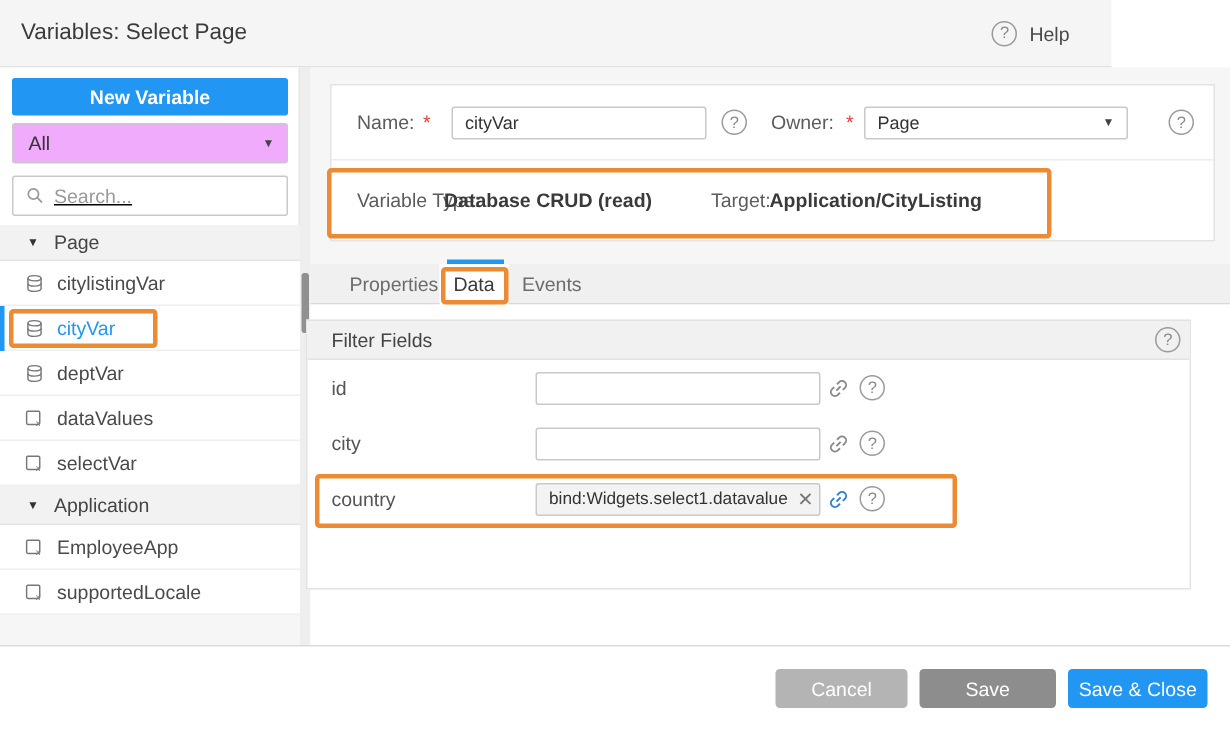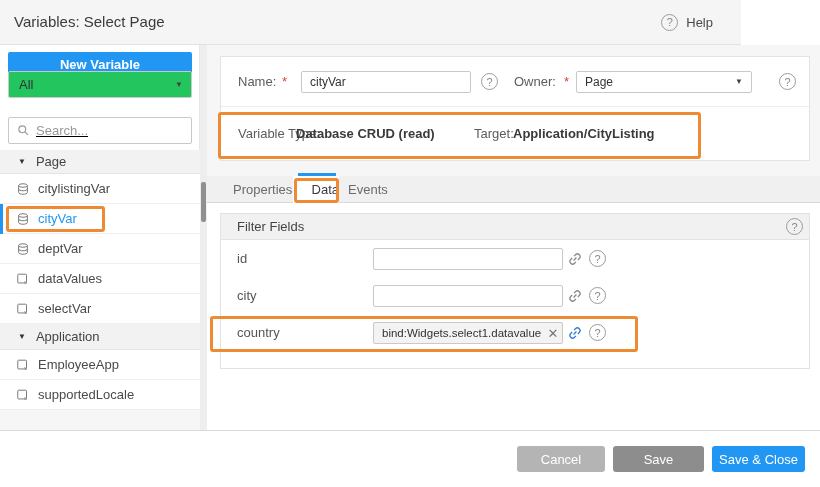--- a/index.html
+++ b/index.html
@@ -17,21 +17,21 @@
   .header{position:absolute;left:0;top:0;width:741px;height:45px;background:#f5f5f5;border-bottom:1px solid #e2e2e2;text-align:center;}
   .header .title{position:absolute;left:14px;top:0;line-height:44px;font-size:15px;color:#3b3b3b;}
   .help{position:absolute;right:28px;top:0;height:44px;display:flex;align-items:center;gap:8px;cursor:pointer;}
   .help .help-label{font-size:13px;color:#4a4a4a;}
 
   .qicon{display:inline-flex;align-items:center;justify-content:center;width:17px;height:17px;border:1px solid #9b9b9b;border-radius:50%;font-size:11px;color:#8a8a8a;background:transparent;flex:0 0 auto;}
 
   
   .sidebar{position:absolute;left:0;top:45px;width:200px;height:385px;background:#fff;border-right:1px solid #e6e6e6;}
   .new-var{position:absolute;left:8px;top:7px;width:184px;height:25px;background:var(--accent-blue);color:#fff;border:none;border-radius:2px;font-size:13px;font-weight:bold;font-family:inherit;cursor:pointer;}
-  .select-box{position:absolute;left:8px;top:26px;width:184px;height:27px;border:1px solid #c9c9c9;border-radius:2px;background:#22c55e;font-size:13px;color:#333;line-height:25px;padding-left:10px;cursor:pointer;}
+  .select-box{position:absolute;left:8px;top:37px;width:184px;height:27px;border:1px solid #c9c9c9;border-radius:2px;background:#f0abfc;font-size:13px;color:#333;line-height:25px;padding-left:10px;cursor:pointer;}
   .select-box .caret,.owner-select .caret{position:absolute;right:8px;top:0;height:100%;display:flex;align-items:center;font-size:8px;color:#444;}
   .search-box{position:absolute;left:8px;top:72px;width:184px;height:27px;border:1px solid #c9c9c9;border-radius:2px;background:#fff;display:flex;align-items:center;padding-left:8px;gap:6px;text-decoration:underline;}
   .search-box input{border:none;outline:none;font-size:13px;color:#333;width:140px;font-family:inherit;background:transparent;}
   .search-box input::placeholder{color:#9a9a9a;}
 
   .tree{position:absolute;left:0;top:105px;width:200px;}
   .tree-section{height:24px;background:#f2f2f2;border-bottom:1px solid #e4e4e4;display:flex;align-items:center;font-size:13px;color:#444;cursor:pointer;}
   .tree-section .tri{font-size:8px;color:#333;margin-left:18px;margin-right:10px;}
   .tree-item{position:relative;height:30px;background:#fff;border-bottom:1px solid #efefef;display:flex;align-items:center;font-size:13px;color:#4a4a4a;cursor:pointer;}
   .tree-item .t-icon{margin-left:16px;margin-right:8px;display:inline-flex;width:14px;height:14px;}
@@ -61,27 +61,27 @@
   .form-row2 span{position:absolute;top:0;line-height:54px;font-size:13px;}
   .vt-label{left:17px;color:#5c5c5c;}
   .vt-value{left:75px;color:#3a3a3a;font-weight:bold;}
   .target-label{left:253px;color:#5c5c5c;}
   .target-value{left:292px;color:#3a3a3a;font-weight:bold;}
 
   
   .tabbar{position:absolute;left:207px;top:176px;width:613px;height:27px;background:#f0f0f0;border-bottom:1px solid #d9d9d9;}
   .tab{position:absolute;top:0;line-height:27px;font-size:13px;color:#6b6b6b;cursor:pointer;}
   .tab-properties{left:26px;}
-  .tab-data{left:86px;top:0;width:46px;height:28px;background:#fff;text-align:right;color:#3a3a3a;}
+  .tab-data{left:86px;top:0;width:46px;height:28px;background:#fff;text-align:center;color:#3a3a3a;}
   .tab-events{left:141px;}
   .tab-indicator{position:absolute;left:298px;top:173px;width:38px;height:3px;background:var(--accent-blue);z-index:6;}
   .content-bg{position:absolute;left:207px;top:203px;width:613px;height:227px;background:#fff;}
 
   
-  .filter-panel{position:absolute;left:220px;top:213px;width:590px;height:156px;background:#fff;border:1px solid #e2e2e2;}
+  .filter-panel{position:absolute;left:204px;top:213px;width:590px;height:180px;background:#fff;border:1px solid #e2e2e2;}
   .fp-header{position:relative;height:26px;background:#f1f1f1;border-bottom:1px solid #e2e2e2;}
   .fp-title{position:absolute;left:16px;line-height:25px;font-size:13px;color:#444;}
   .fp-q{position:absolute;right:6px;top:4px;}
   .f-row{position:absolute;left:0;width:588px;height:22px;}
   .row-id{top:34px;}
   .row-city{top:71px;}
   .row-country{top:108px;}
   .f-label{position:absolute;left:16px;line-height:22px;font-size:13px;color:#555;}
   .f-input{position:absolute;left:152px;top:0;width:190px;height:22px;border:1px solid #c9c9c9;border-radius:2px;font-size:12px;color:#333;padding:0 8px;font-family:inherit;outline:none;background:#fff;}
   .bound-input{background:#f3f3f3;font-size:11.5px;padding-right:16px;overflow:hidden;}

